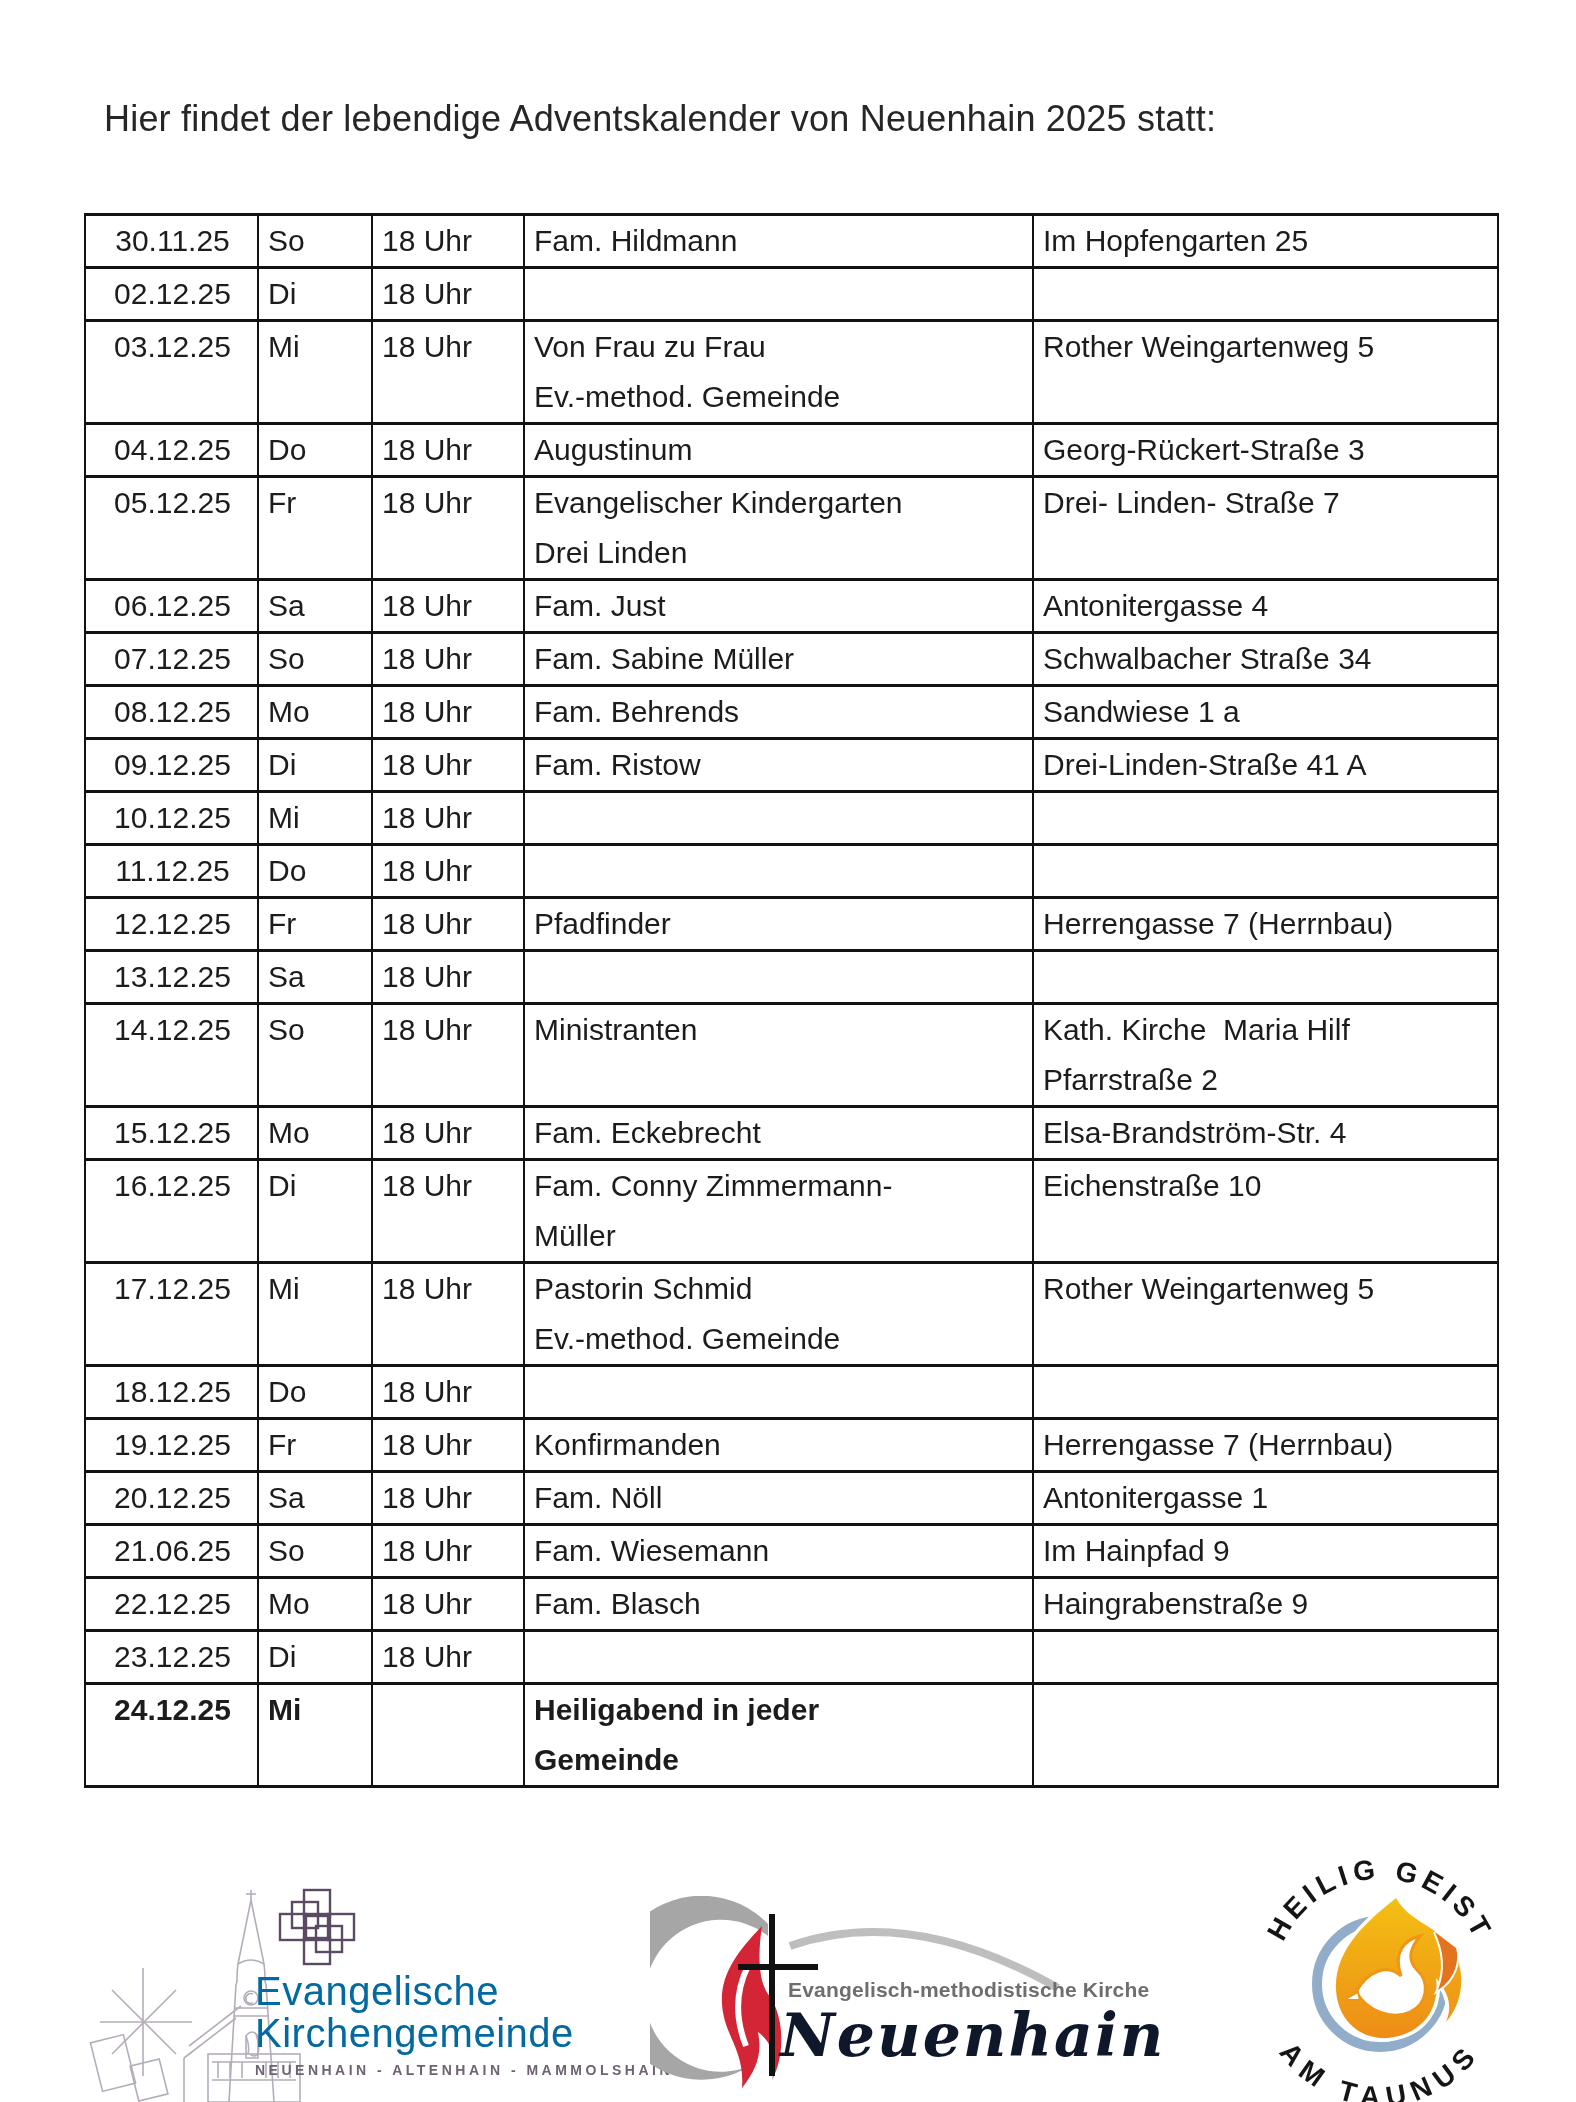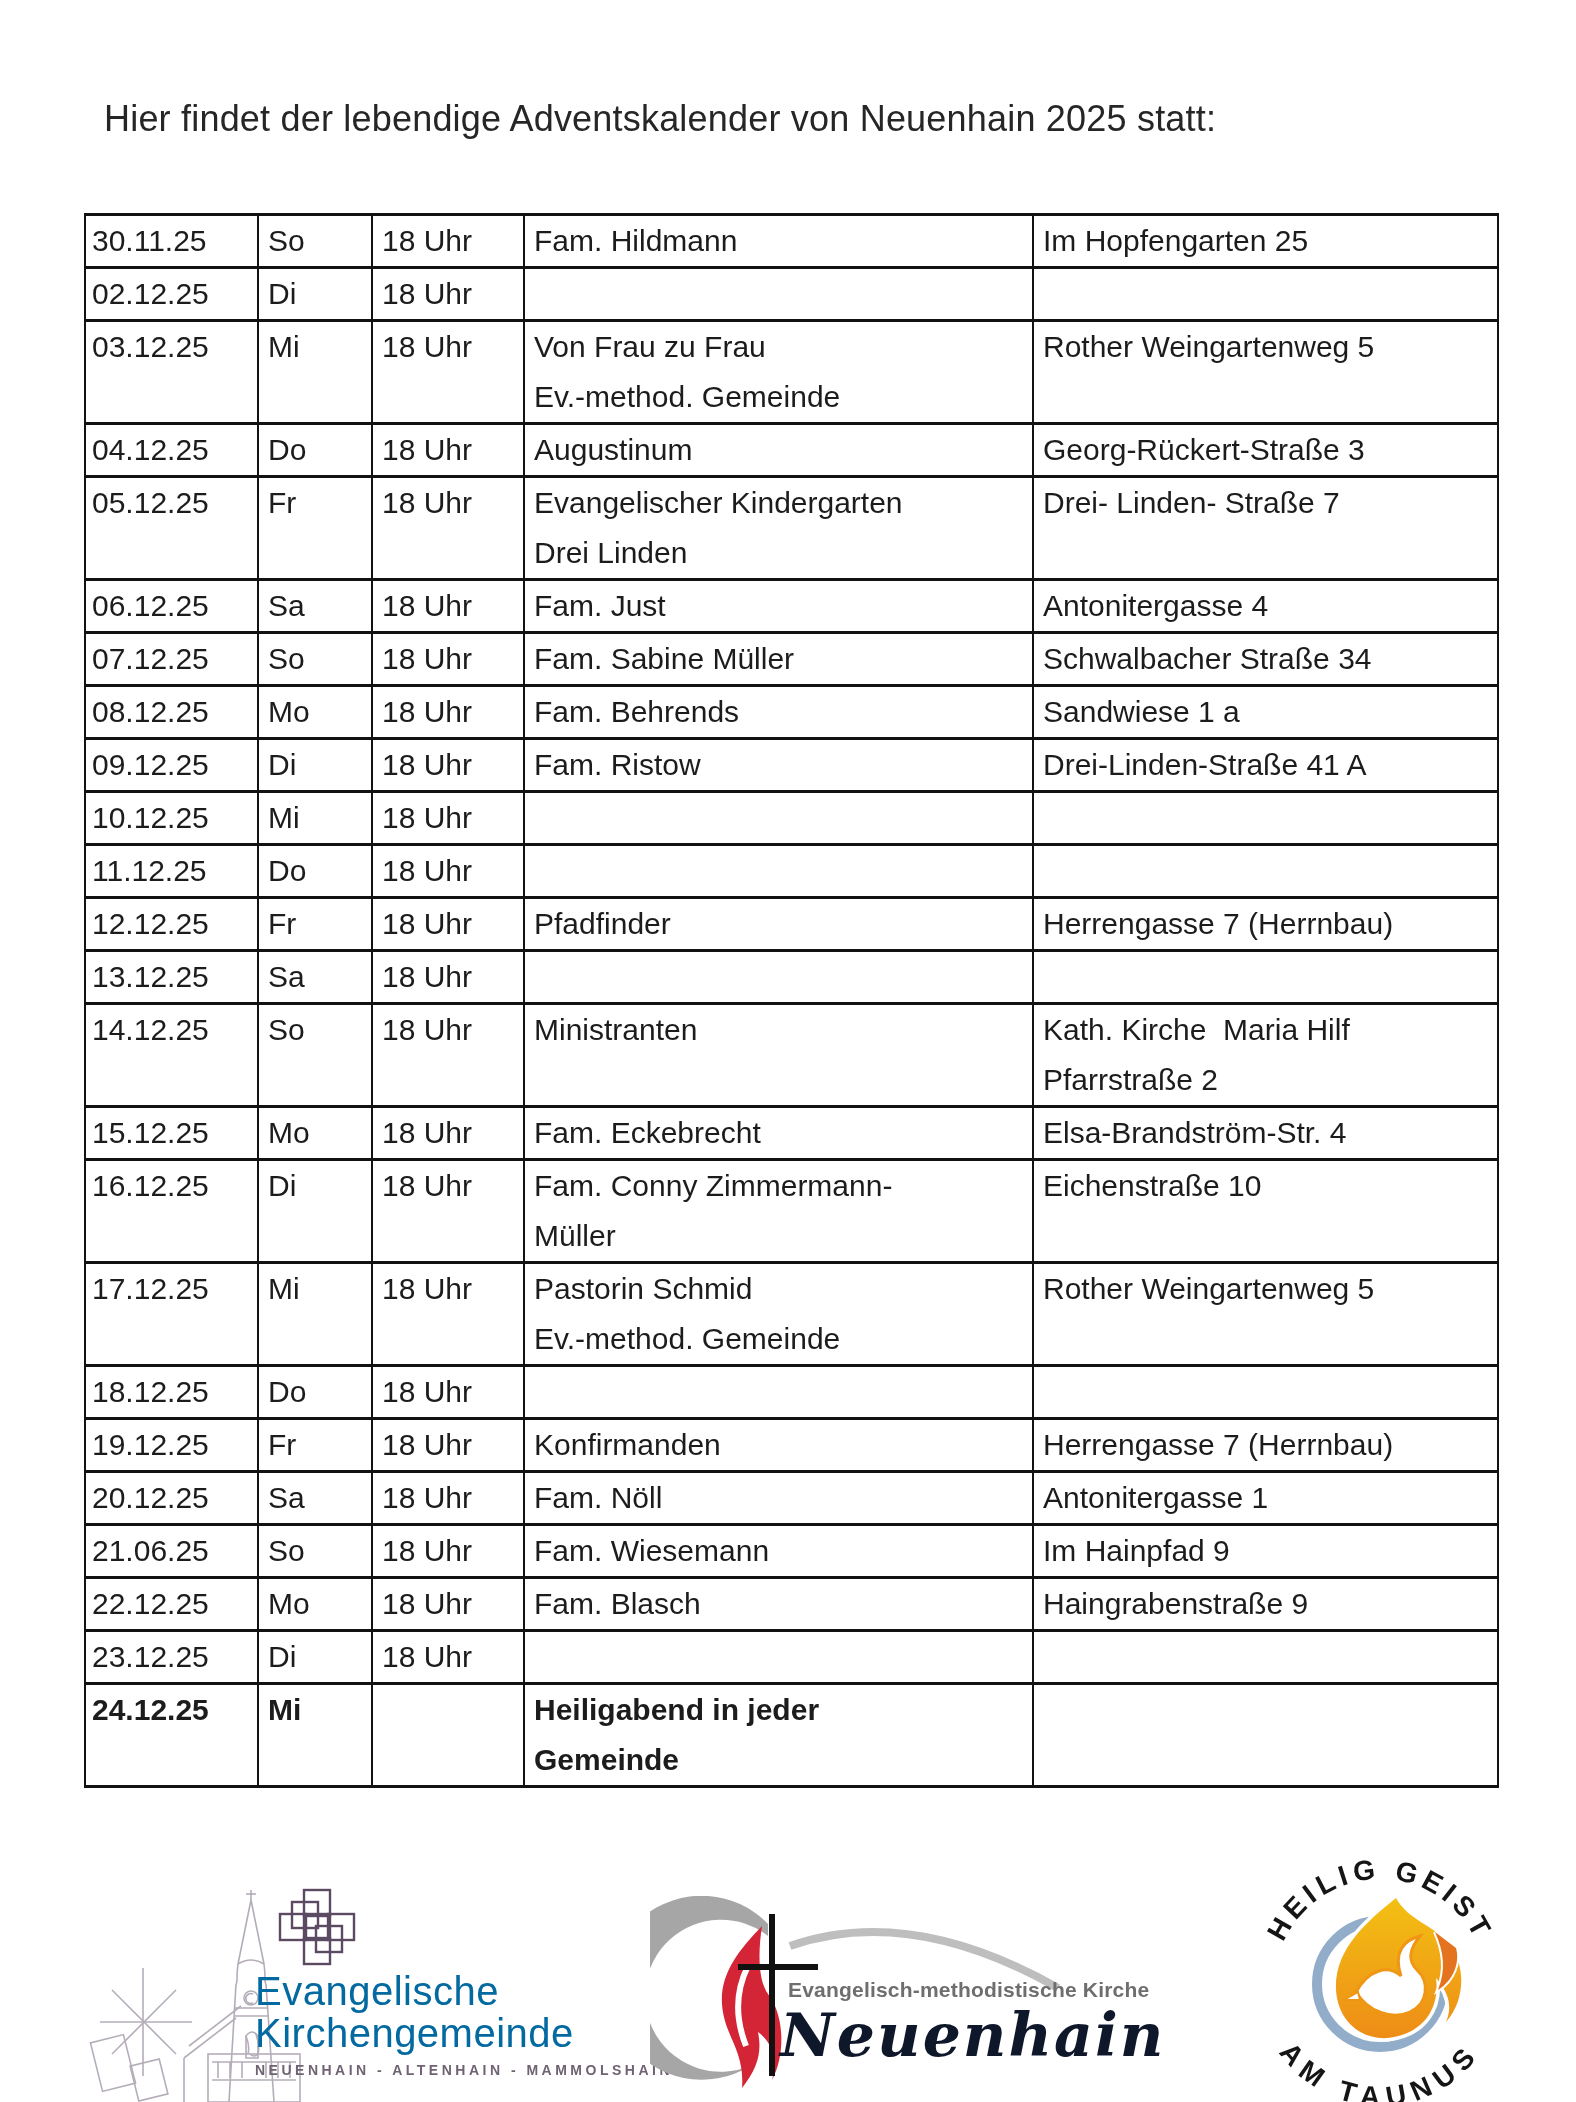--- a/index.html
+++ b/index.html
@@ -34,21 +34,21 @@
     border: 3px solid #121212;
     border-left-width: 2px;
     border-right-width: 2px;
     vertical-align: top;
     font-size: 30px;
     line-height: 50px;
     padding: 0 4px 0 9px;
     white-space: pre-wrap;
     overflow: hidden;
   }
-  table.schedule td.c-date { padding-left: 6px; }
+  table.schedule td.c-date { padding-left: 6px; text-align: center; }
   tr.bold-row td { font-weight: 700; }
 
   
   .logo-ekg { position: absolute; left: 88px; top: 1886px; width: 560px; height: 216px; }
   .logo-ekg .l1text { position: absolute; left: 167px; top: 84px; }
   .l1a, .l1b {
     font-size: 40px; color: #0369a1; line-height: 42px; letter-spacing: 0.5px;
   }
   .l1c {
     margin-top: 8px;

